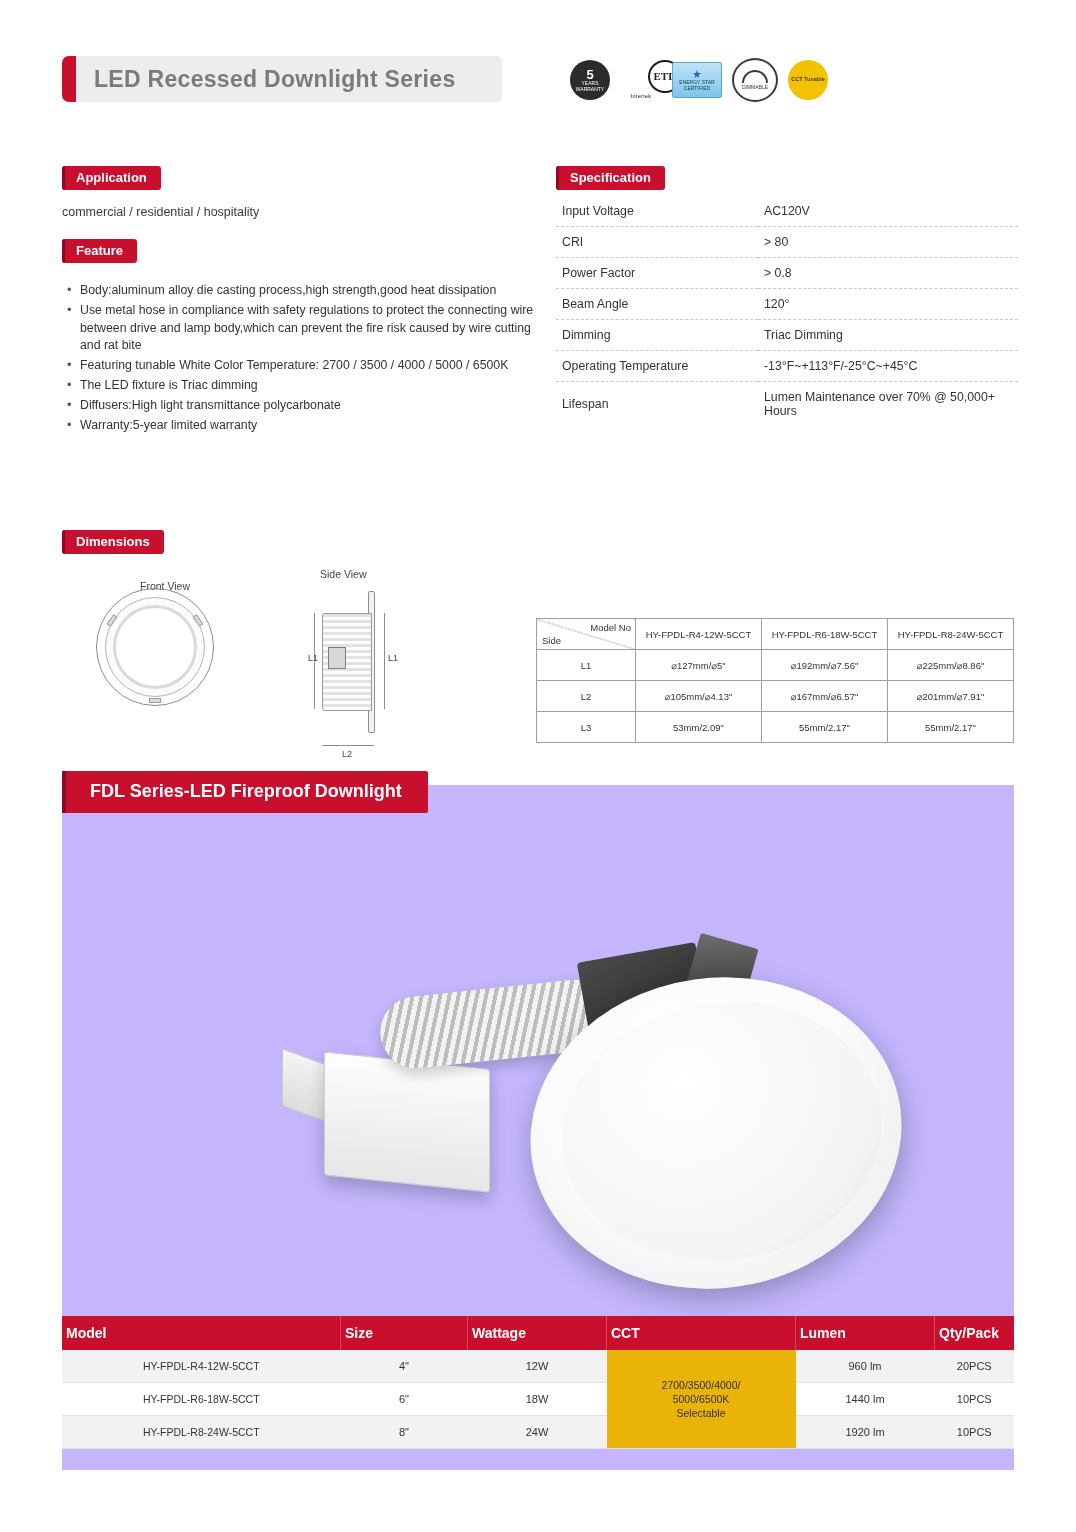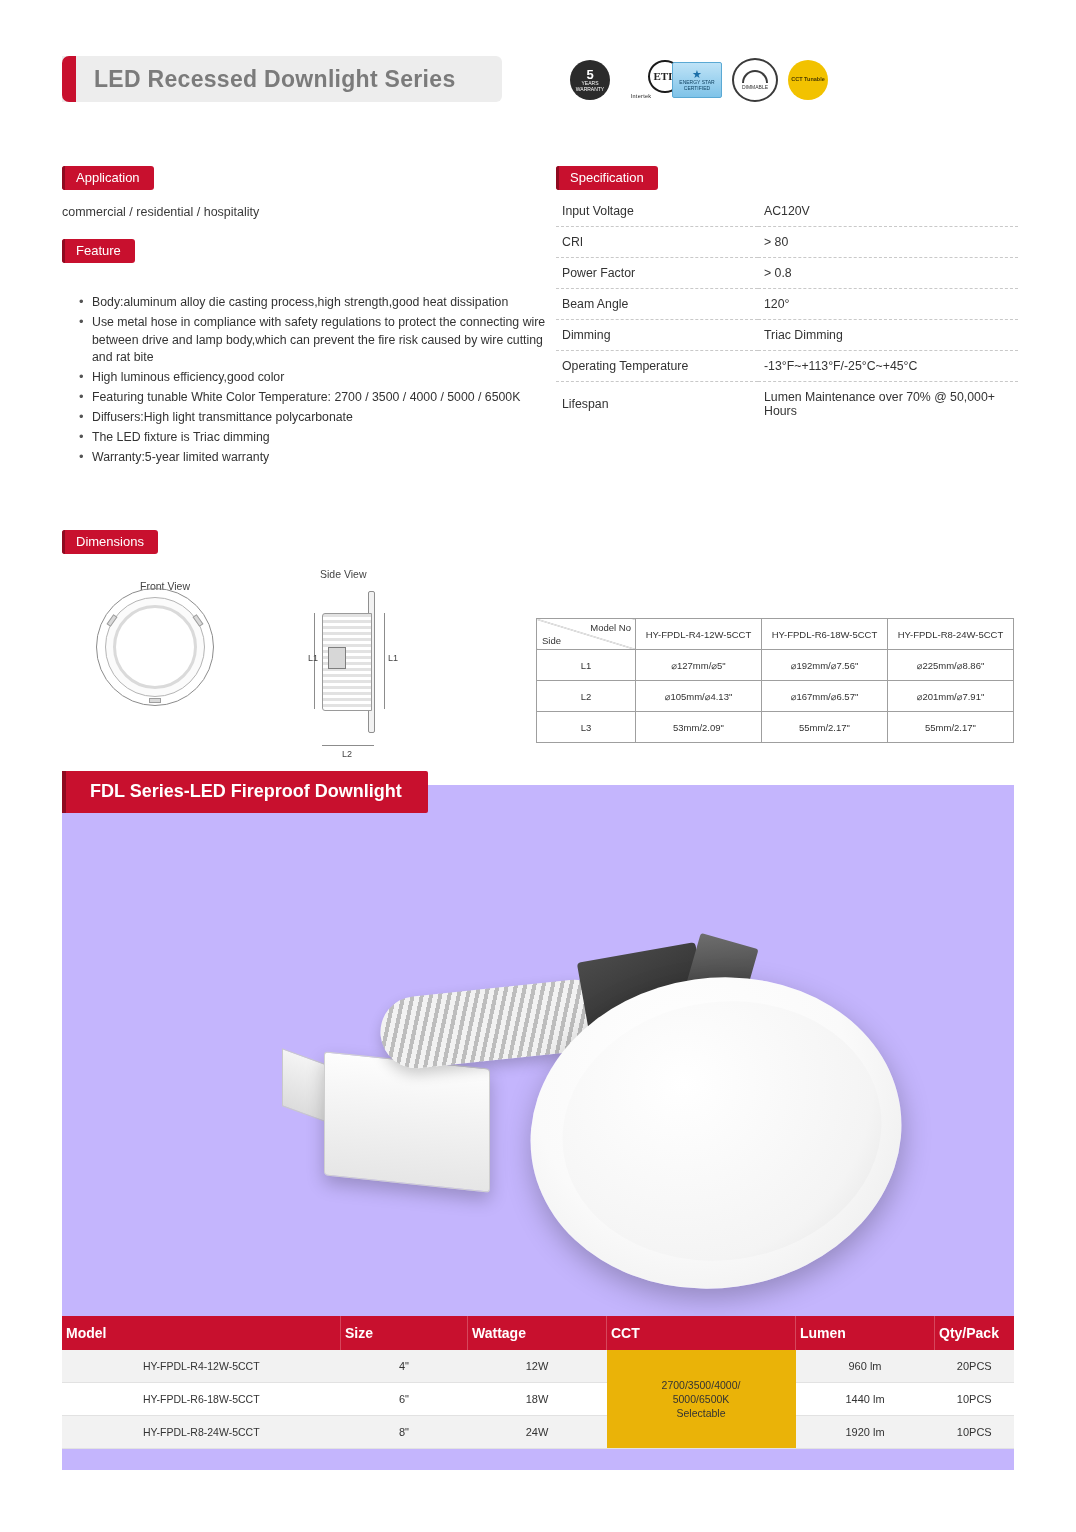--- a/index.html
+++ b/index.html
@@ -130,21 +130,21 @@
     font-size: 5.5px;
     font-weight: bold;
   }
 
   
   .tag {
     position: absolute;
     background: #c8102e;
     color: #fff;
     font-size: 13px;
-    font-weight: normal;
+    font-weight: bold;
     padding: 4px 14px 5px 14px;
     border-radius: 3px;
     white-space: nowrap;
   }
   .tag::after {
     content: "";
     position: absolute;
     left: 0; top: 0;
     width: 3px; height: 100%;
     background: #8f0a20;
@@ -157,21 +157,21 @@
     left: 62px;
     top: 205px;
     font-size: 12.5px;
     color: #3a3a3a;
   }
   .feature-list {
     position: absolute;
     left: 62px;
     top: 278px;
     width: 470px;
-    margin: 16px;
+    margin: 4px;
     padding: 0;
     list-style: none;
     font-size: 12.3px;
     color: #333;
     line-height: 1.45;
   }
   .feature-list li {
     position: relative;
     padding-left: 14px;
     margin-bottom: 2px;
@@ -484,24 +484,23 @@
   <div class="tag" style="left:62px; top:166px;">Application</div>
   <div class="tag" style="left:62px; top:239px;">Feature</div>
   <div class="tag" style="left:556px; top:166px;">Specification</div>
   <div class="tag" style="left:62px; top:530px;">Dimensions</div>
 
   <div class="app-text">commercial / residential / hospitality</div>
 
   <ul class="feature-list">
     <li>Body:aluminum alloy die casting process,high strength,good heat dissipation</li>
     <li>Use metal hose in compliance with safety regulations to protect the connecting wire between drive and lamp body,which can prevent the fire risk caused by wire cutting and rat bite</li>
-    <li>High luminous efficiency,good color</li>
     <li>Featuring tunable White Color Temperature: 2700 / 3500 / 4000 / 5000 / 6500K</li>
+    <li>The LED fixture is Triac dimming</li>
     <li>Diffusers:High light transmittance polycarbonate</li>
-    <li>The LED fixture is Triac dimming</li>
     <li>Warranty:5-year limited warranty</li>
   </ul>
 
   <table class="spec-table">
     <tbody>
       <tr>
         <td class="k">Input Voltage</td>
         <td class="v">AC120V</td>
       </tr>
       <tr>

